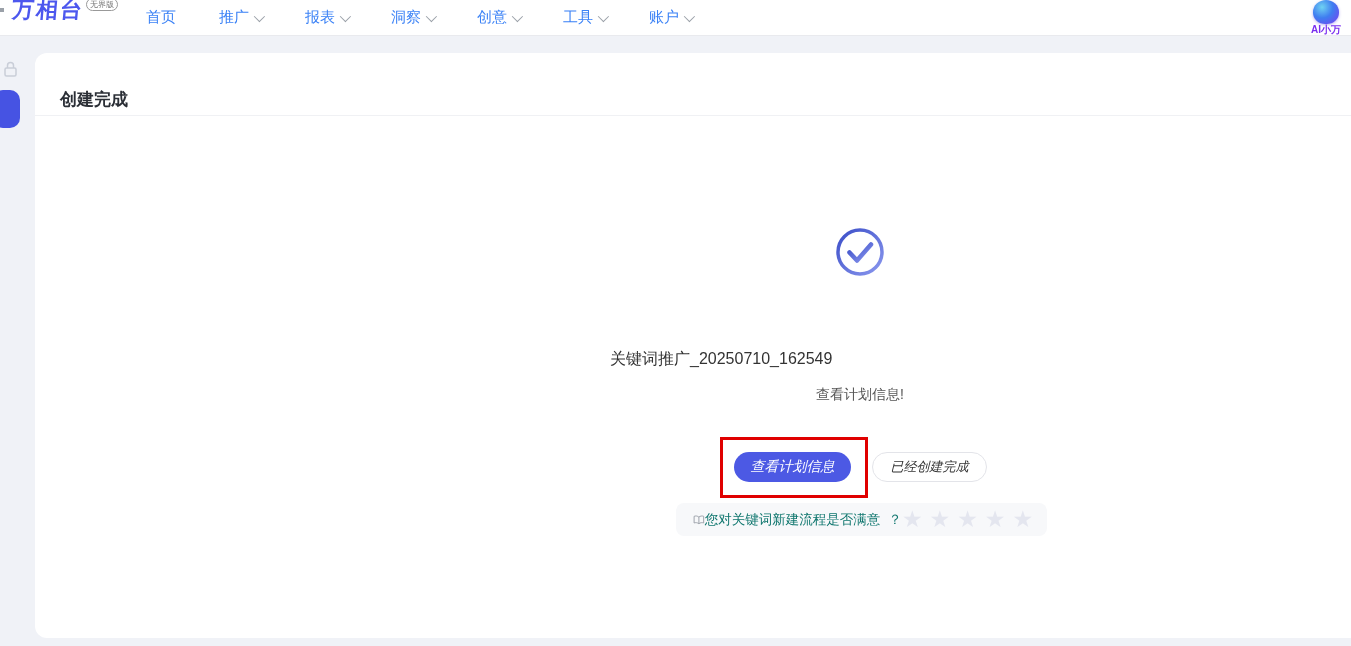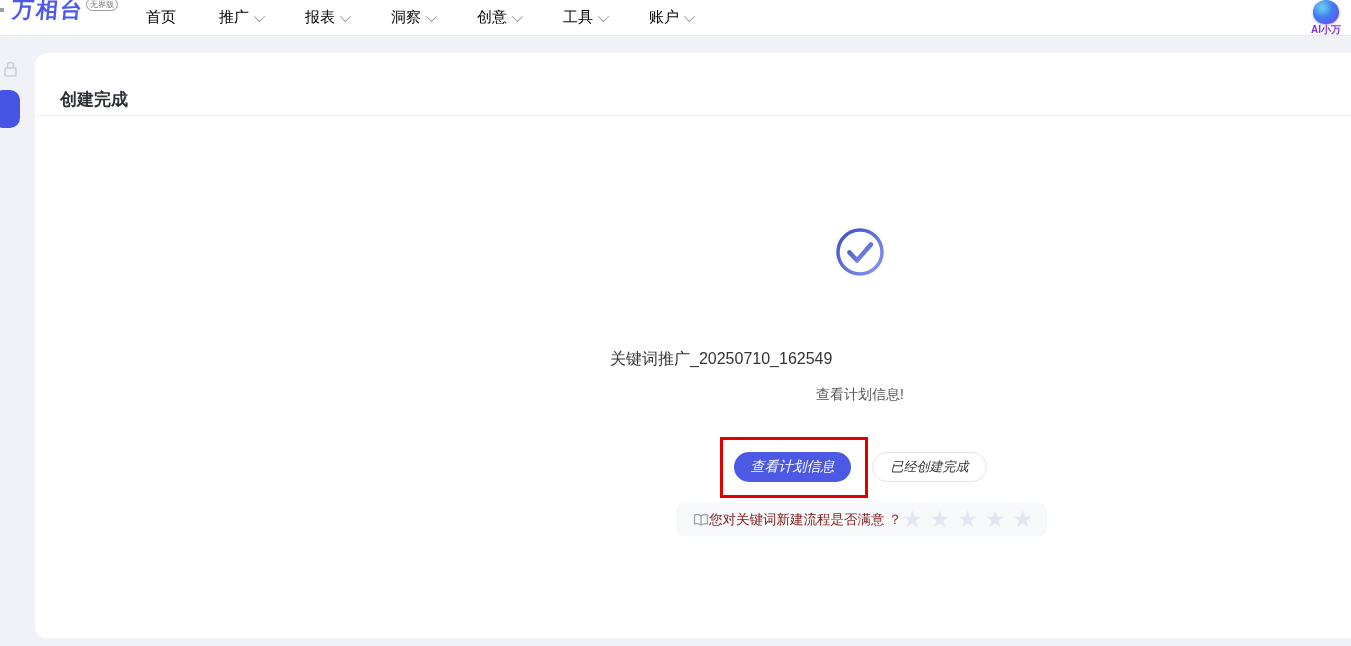--- a/index.html
+++ b/index.html
@@ -10,21 +10,21 @@
   
   .topbar { position:absolute; left:0; top:0; width:1351px; height:36px;
     background:#ffffff; border-bottom:1px solid #e9eaee; z-index:5; }
   .edge-dot { position:absolute; left:0; top:8px; width:4px; height:4px; background:#9aa0a8; }
   .logo { position:absolute; left:12px; top:-4px; display:flex; align-items:flex-start; }
   .logo-text { font-size:22px; font-weight:800; color:#4c57ee; letter-spacing:2px;
     transform:skewX(-5deg); line-height:28px; }
   .logo-badge { font-size:8px; color:#777; border:1px solid #999; border-radius:8px;
     padding:0 3px; margin-left:2px; margin-top:2px; line-height:11px; white-space:nowrap; }
   .nav { position:absolute; left:146px; top:0; height:35px; display:flex; align-items:center; gap:43px; }
-  .nav-item { display:flex; align-items:center; gap:5px; font-size:15px; color:#000000;
+  .nav-item { display:flex; align-items:center; gap:5px; font-size:15px; color:#3b82f6;
     cursor:pointer; text-decoration:none; white-space:nowrap; }
   .chev { width:8px; height:8px; border-right:1.5px solid #9aa0a8; border-bottom:1.5px solid #9aa0a8;
     transform:rotate(45deg) translateY(-2px); display:inline-block; }
 
   
   .assistant { position:absolute; right:5px; top:0; width:40px; text-align:center; z-index:6; }
   .assistant-icon { width:26px; height:24px; margin:0 auto; border-radius:50% 50% 46% 46%;
     background:radial-gradient(circle at 35% 30%, #6fd2f2 0%, #3f7df0 45%, #7a3cf0 100%);
     box-shadow:0 1px 3px rgba(90,60,220,.4); }
   .assistant-label { font-size:10px; font-weight:800; color:#7b2ff0; line-height:11px; }
@@ -51,21 +51,21 @@
     display:flex; align-items:center; justify-content:center; cursor:pointer; z-index:3;font-style:italic; }
   .btn-primary { left:734px; width:117px; background:#4c59e4; color:#ffffff; border:none; }
   .btn-secondary { left:872px; width:115px; background:#ffffff; color:#333;
     border:1px solid #e3e4e9; font-size:13px; }
   .annotation-box { position:absolute; left:720px; top:437px; width:148px; height:61px;
     border:3px solid #e00000; pointer-events:none; z-index:4; }
 
   .rating-bar { position:absolute; left:676px; top:503px; width:371px; height:33px;
     background:#f7f8fa; border-radius:8px; display:flex; align-items:center;
     padding:0 14px 0 17px; z-index:2; }
-  .rating-question { font-size:13.5px; color:#7f1d1d; white-space:nowrap; }
+  .rating-question { font-size:13.5px; color:#0f766e; white-space:nowrap;font-family:Liberation Mono, monospace; }
   .stars { margin-left:auto; display:flex; gap:7px; }
   .star { font-size:23px; color:#e4e6ef; line-height:23px; cursor:pointer;
     font-family:"DejaVu Sans",sans-serif; }
 </style>
 </head>
 <body>
 
 <div class="topbar">
   <span class="edge-dot"></span>
   <div class="logo">

